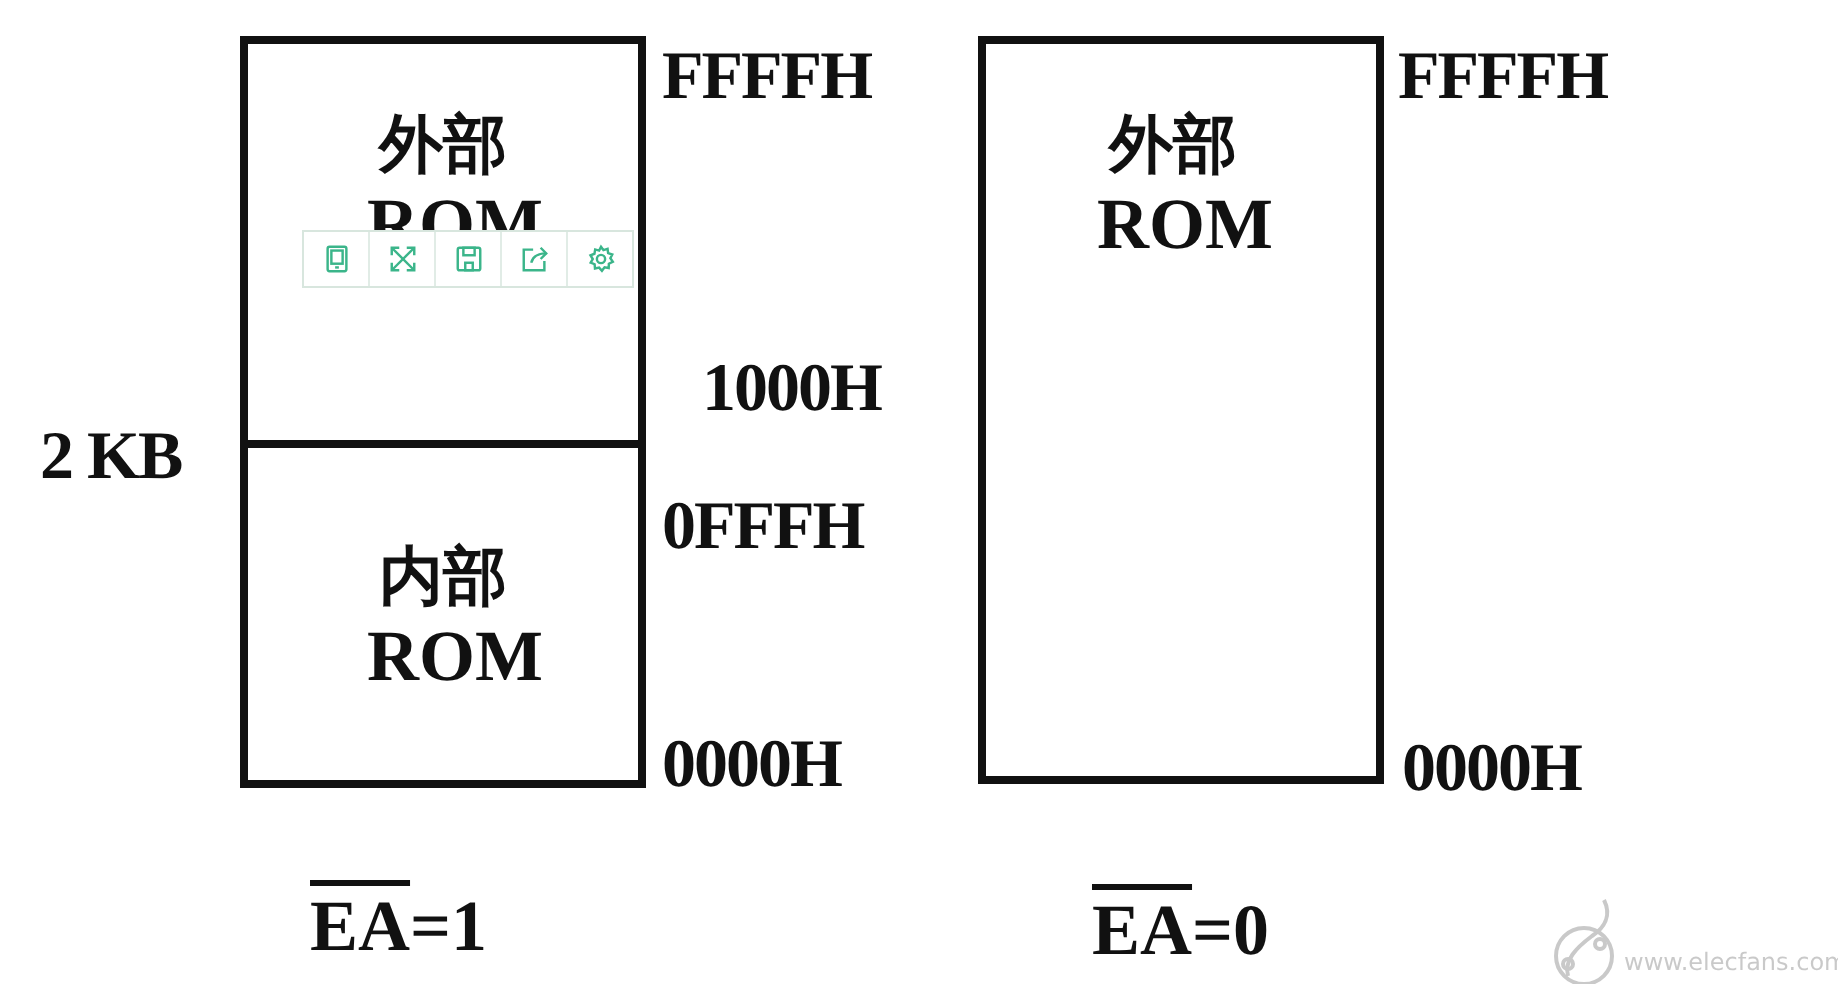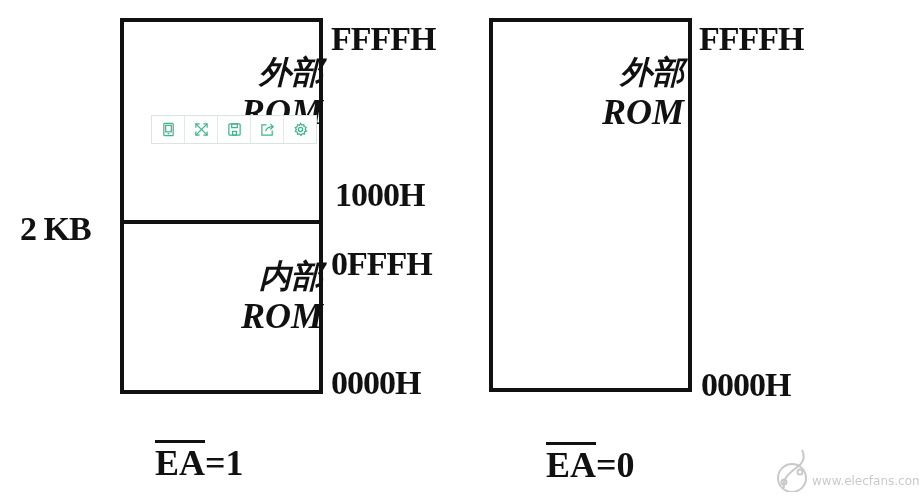--- a/index.html
+++ b/index.html
@@ -2,22 +2,22 @@
 <html><head>
 <meta charset="utf-8">
 <style>
   html, body { margin:0; padding:0; background:#ffffff; }
   body { width:919px; height:501px; position:relative; overflow:hidden;
          font-family:"DejaVu Serif","Liberation Serif",serif; color:#111; }
   .box { position:absolute; border:4px solid #111; box-sizing:border-box; background:#fff; }
   .divider { position:absolute; height:4px; background:#111; }
   .lbl { position:absolute; font-weight:bold; font-size:34px; line-height:1; white-space:nowrap;
          font-family:Liberation Serif, serif; letter-spacing:-1px; }
-  .block-text { position:absolute; text-align:right; font-weight:bold; line-height:40px;
-                font-family:"Liberation Serif","DejaVu Serif",serif; font-size:36px;font-style:italic; }
+  .block-text { position:absolute; text-align:center; font-weight:bold; line-height:40px;
+                font-family:"Liberation Serif","DejaVu Serif",serif; font-size:36px; }
   .block-text .zh { font-family:"DejaVu Sans","Liberation Sans",sans-serif; font-size:32px; display:block; }
   .block-text .en { display:block;padding-left:12px; }
   .ea { position:absolute; font-weight:bold; font-size:36px; font-family:Liberation Serif, serif; }
   .ea .over { text-decoration:overline; }
   .toolbar { position:absolute; left:151px; top:115px; width:166px; height:29px; background:#fff;
              border:1px solid #d8e6de; display:flex; box-sizing:border-box; }
   .tb-btn { flex:1; display:flex; align-items:center; justify-content:center;
             border-right:1px solid #e1ece6; cursor:pointer; }
   .tb-btn:last-child { border-right:none; }
   .tb-btn svg { width:15px; height:15px; }
@@ -30,28 +30,28 @@
 </head>
 <body>
 
 <div class="box" style="left:120px; top:18px; width:203px; height:376px;"></div>
 <div class="divider" style="left:120px; top:220px; width:203px;"></div>
 
 <div class="block-text" style="left:120px; top:52px; width:203px;">
   <span class="zh">外部</span>
   <span class="en">ROM</span>
 </div>
-<div class="block-text" style="left:120px; top:256px; width:203px;">
+<div class="block-text" style="left:120px; top:268px; width:203px;">
   <span class="zh">内部</span>
   <span class="en">ROM</span>
 </div>
 
 <div class="lbl" style="left:20px; top:212px;">2 KB</div>
 <div class="lbl" style="left:331px; top:22px;">FFFFH</div>
-<div class="lbl" style="left:335px; top:178px;">1000H</div>
+<div class="lbl" style="left:351px; top:178px;">1000H</div>
 <div class="lbl" style="left:331px; top:247px;">0FFFH</div>
 <div class="lbl" style="left:331px; top:366px;">0000H</div>
 
 <div class="ea" style="left:155px; top:442px;">
   <span class="over">EA</span><span>=1</span>
 </div>
 
 <div class="box" style="left:489px; top:18px; width:203px; height:374px;"></div>
 <div class="block-text" style="left:489px; top:52px; width:195px;">
   <span class="zh">外部</span>

